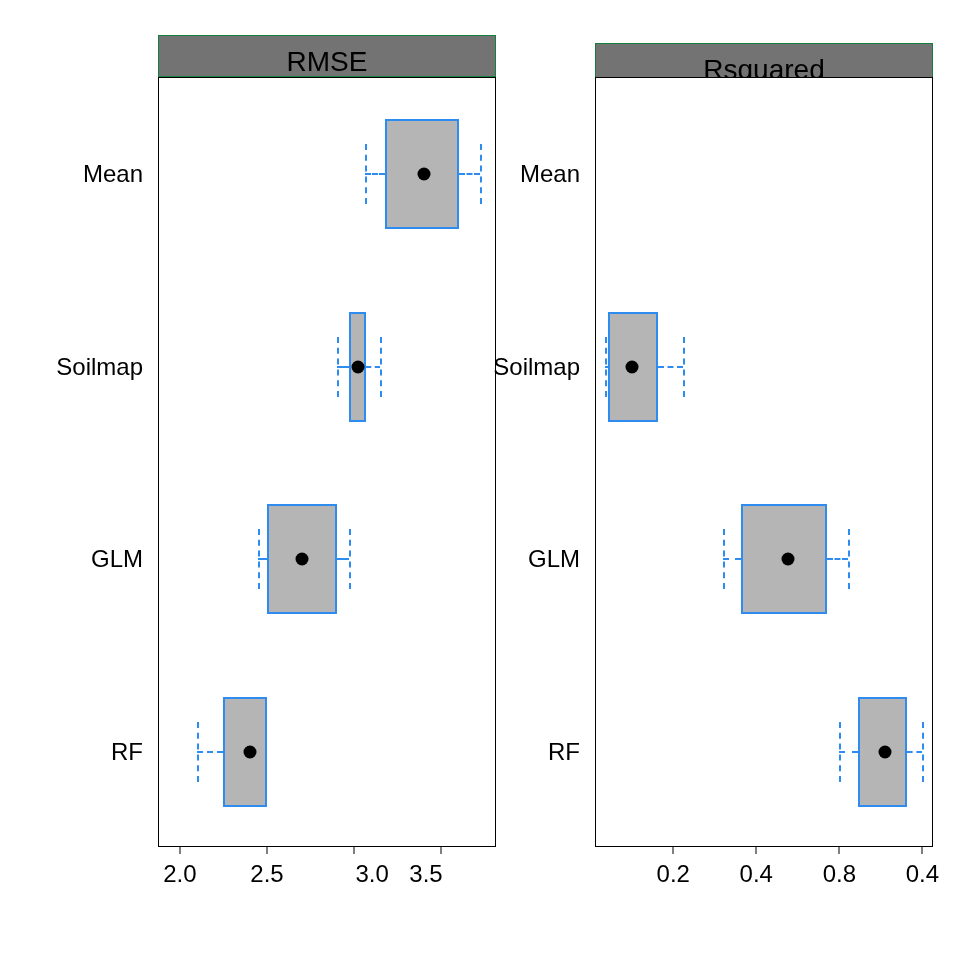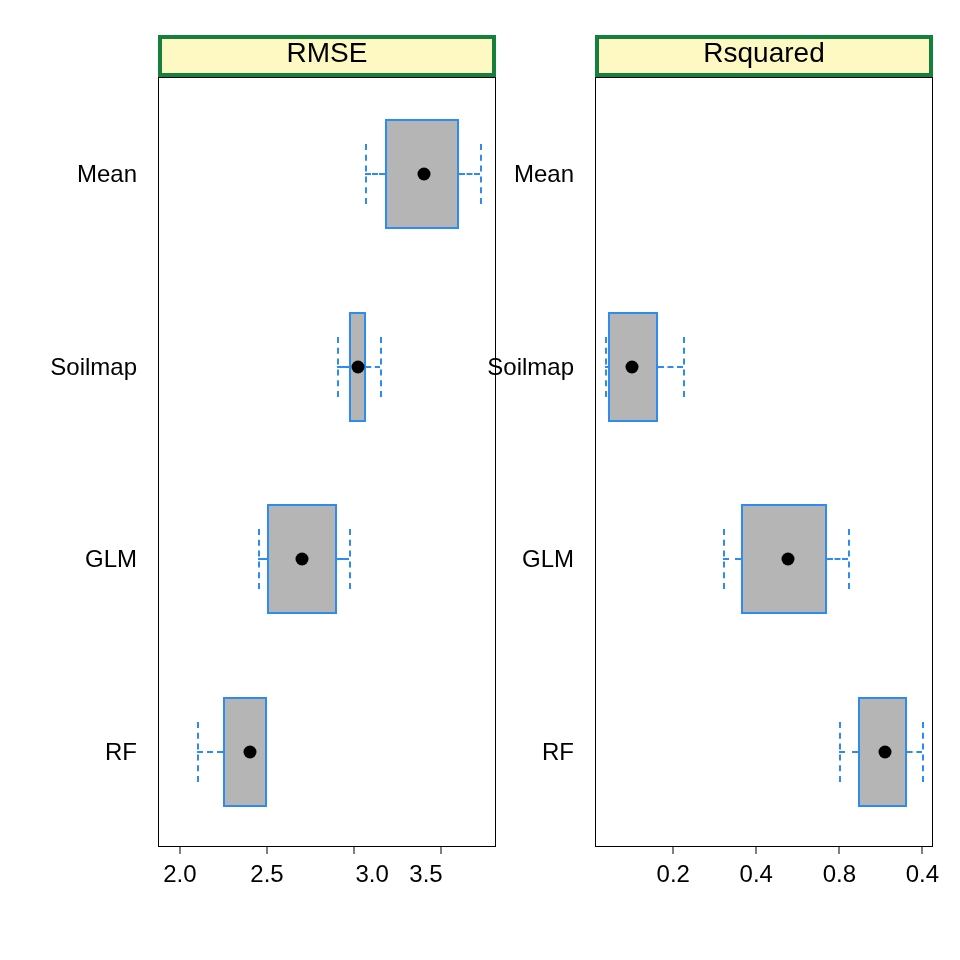--- a/index.html
+++ b/index.html
@@ -11,24 +11,24 @@
     font-family: Arial, Helvetica, sans-serif;
   }
   .container {
     position: relative;
     width: 960px;
     height: 960px;
   }
   .strip {
     position: absolute;
     box-sizing: border-box;
-    background: #fef9c3;
-    border: 4px solid #15803d;
+    background: #737373;
+    border: 1px solid #15803d;
     display: flex;
-    align-items: flex-start;
+    align-items: flex-end;
     justify-content: center;
   }
   .strip span {
     font-size: 28px;
     line-height: 1;
   }
   .plot-area {
     position: absolute;
     box-sizing: border-box;
     border: 1px solid #000;
@@ -56,21 +56,21 @@
     width: 13px;
     height: 13px;
     background: #000;
     border-radius: 50%;
     transform: translate(-50%, -50%);
   }
   .ylabel {
     position: absolute;
     right: 100%;
     transform: translateY(-50%);
-    padding-right: 22px;
+    padding-right: 16px;
     font-size: 24px;
     white-space: nowrap;
   }
   .xtick {
     position: absolute;
     top: 100%;
     transform: translateX(-50%);
     padding-top: 14px;
     font-size: 24px;
   }
@@ -85,21 +85,21 @@
 </style>
 </head>
 <body>
 
 <div class="container">
 
   <div class="strip" style="left:158px; top:35px; width:338px; height:42px;">
     <span>RMSE</span>
   </div>
 
-  <div class="strip" style="left:595px; top:35px; width:338px; height:42px;">
+  <div class="strip" style="left:595px; top:43px; width:338px; height:42px;">
     <span>Rsquared</span>
   </div>
 
   <div class="plot-area" id="plot-rmse" style="left:158px; top:77px; width:338px; height:770px;">
   <div class="ylabel" style="top: 96.25px;">Mean</div>
       <div class="ylabel" style="top: 288.75px;">Soilmap</div>
       <div class="ylabel" style="top: 481.25px;">GLM</div>
       <div class="ylabel" style="top: 673.75px;">RF</div>
       <div class="xtick-mark" style="left: 20.9072px;"></div>
       <div class="xtick" style="left: 20.9072px;">2.0</div>

